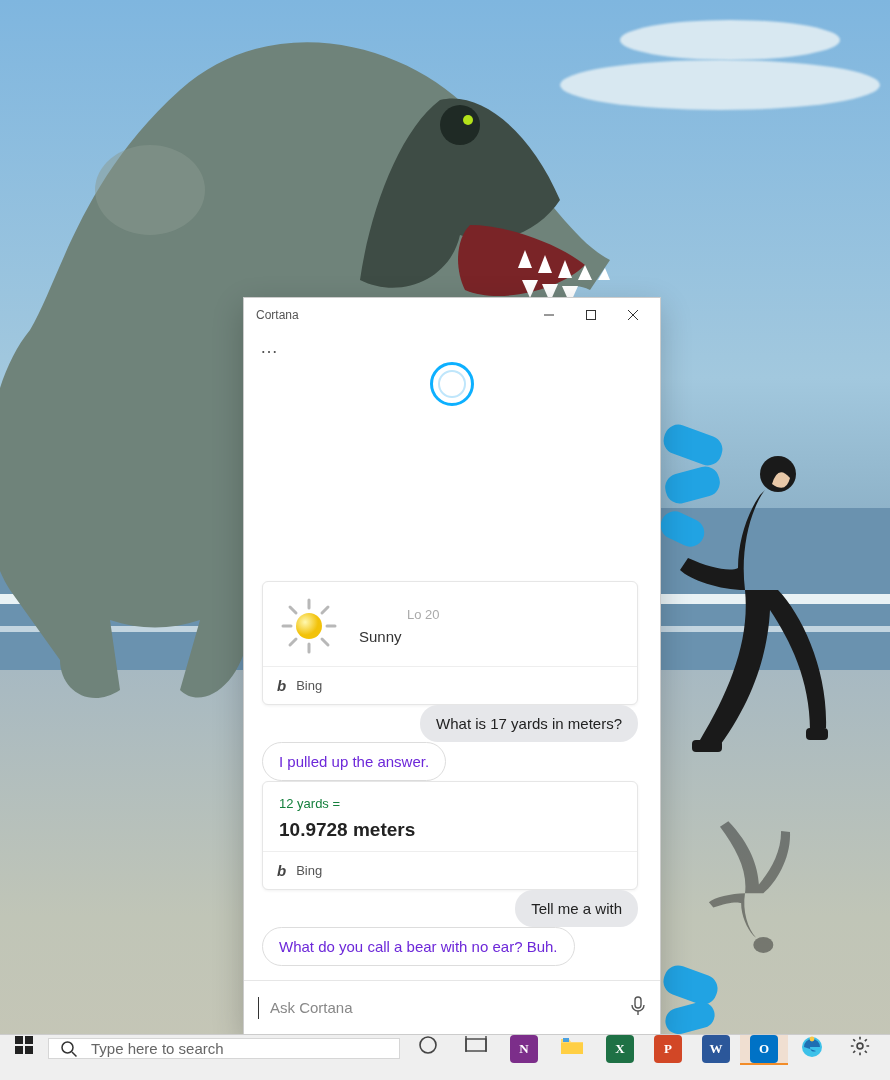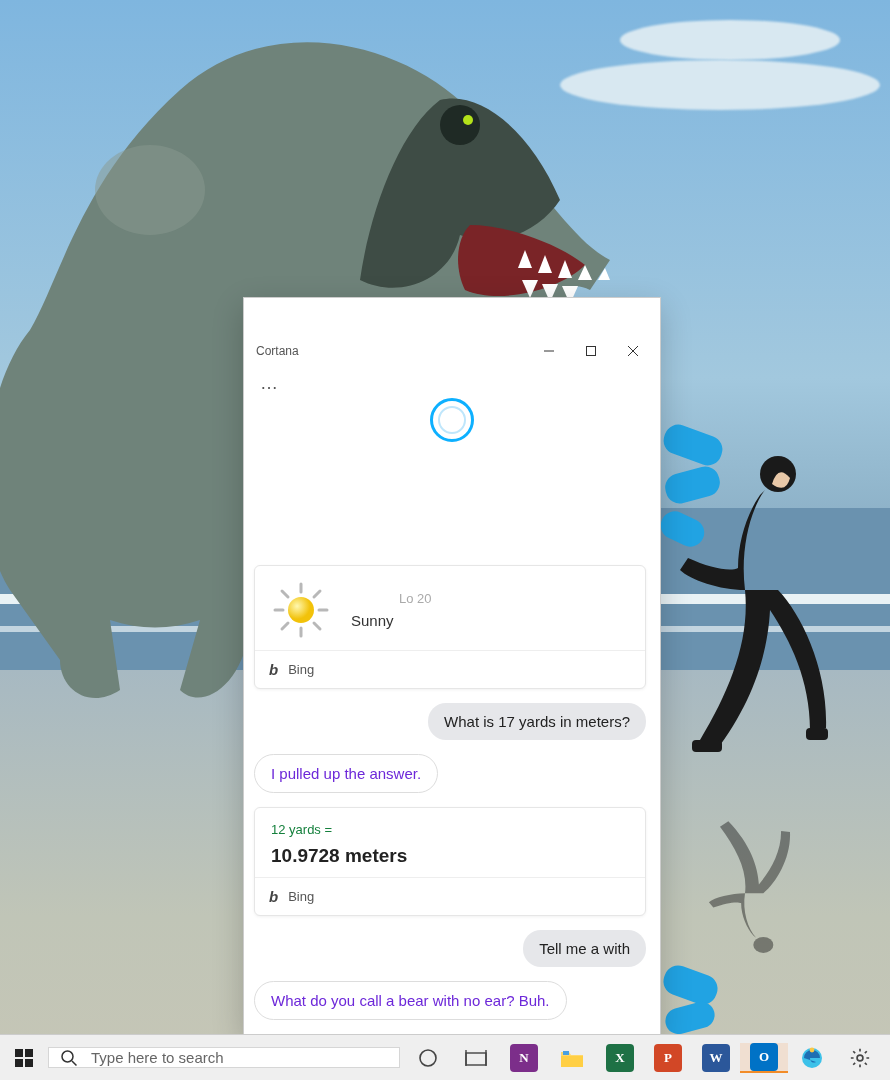--- a/index.html
+++ b/index.html
@@ -30,31 +30,31 @@
   .dino{position:absolute;left:-30px;top:-30px;width:670px;height:780px;}
   .dino svg{width:100%;height:100%;}
   .runner{position:absolute;right:60px;top:440px;width:170px;height:360px;}
   .runner svg{width:100%;height:100%;}
   .reflection{position:absolute;right:60px;top:780px;width:170px;height:200px;transform:scaleY(-.8);opacity:.45;}
   .reflection svg{width:100%;height:100%;}
   .blob{position:absolute;background:#21a3e3;border-radius:8px;}
 
   
   .window{position:absolute;left:243px;top:297px;width:418px;height:738px;background:var(--win-bg);border:1px solid #cccccc;display:flex;flex-direction:column;box-shadow:0 10px 30px rgba(0,0,0,.2);}
-  .titlebar{display:flex;align-items:center;height:34px;padding:0 6px 0 12px;font-size:12px;color:#555;margin-top:36px;}
+  .titlebar{display:flex;align-items:center;height:34px;padding:0 6px 0 12px;font-size:12px;color:#555;}
   .titlebar .title{flex:1;}
   .win-btn{width:42px;height:30px;display:flex;align-items:center;justify-content:center;color:#333;}
   .win-btn svg{width:10px;height:10px;}
   .menu-dots{padding:6px 16px 0;font-size:18px;letter-spacing:2px;color:#555;line-height:1;}
 
   .cortana-ring{align-self:center;margin-top:6px;width:44px;height:44px;border-radius:50%;border:3px solid var(--ring);position:relative;}
   .cortana-ring::after{content:"";position:absolute;inset:5px;border-radius:50%;border:2px solid #bfe6fb;}
 
   .scroll{flex:1;overflow:hidden;position:relative;}
-  .content{position:absolute;left:0;right:4px;bottom:0;padding:4px 10px 14px;display:flex;flex-direction:column;gap:14px;}
+  .content{position:absolute;left:0;right:4px;bottom:0;padding:4px 18px 14px;display:flex;flex-direction:column;}
 
   .card{background:#fff;border:1px solid #e6e6e6;border-radius:6px;box-shadow:0 1px 3px rgba(0,0,0,.06);padding:0;}
   .card-body{padding:14px 16px 10px;}
   .card-footer{border-top:1px solid #eee;padding:10px 14px;display:flex;align-items:center;gap:10px;color:#555;font-size:13px;}
   .bing-b{font-weight:bold;font-style:italic;font-size:15px;color:#444;}
 
   .weather-row{display:flex;align-items:center;gap:20px;}
   .sun{width:60px;height:60px;position:relative;}
   .sun svg{width:100%;height:100%;}
   .weather-txt{display:flex;flex-direction:column;gap:6px;}
@@ -66,21 +66,21 @@
   .conv-label{font-size:13px;color:#15803d;}
   .conv-result{font-size:19px;font-weight:600;color:#222;margin-top:8px;}
 
   .input-row{border-top:1px solid #e6e6e6;height:54px;display:flex;align-items:center;padding:0 14px;gap:10px;}
   .input-row input{flex:1;border:none;outline:none;font-size:15px;color:#333;}
   .input-row input::placeholder{color:#888;}
   .cursor{width:1px;height:22px;background:#333;margin-right:-1px;}
   .mic svg{width:16px;height:20px;color:#555;}
 
   
-  .taskbar{position:absolute;left:0;right:0;bottom:0;height:46px;background:var(--taskbar);border-top:1px solid #ccc;display:flex;align-items:center;}
+  .taskbar{position:absolute;left:0;right:0;bottom:0;height:46px;background:var(--taskbar);border-top:1px solid #ccc;display:flex;align-items:flex-start;}
   .tb-btn{width:48px;display:flex;align-items:center;justify-content:center;}
   .tb-btn svg{width:20px;height:20px;}
   .searchbox{flex:0 0 352px;display:flex;align-items:center;background:#fff;border:1px solid #d6d6d6;margin:3px 4px 3px 0;}
   .searchbox .mag{width:40px;display:flex;align-items:center;justify-content:center;}
   .searchbox input{border:none;outline:none;flex:1;font-size:15px;color:#333;background:transparent;}
   .searchbox input::placeholder{color:#666;}
   .appicon{width:48px;display:flex;align-items:center;justify-content:center;position:relative;}
   .appicon.active{background:#f6a25a33;border-bottom:2px solid #f28c28;}
   .badge{width:28px;height:28px;border-radius:4px;display:flex;align-items:center;justify-content:center;color:#fff;font-size:13px;font-weight:600;font-family:"Segoe UI";}
   .gear svg{width:22px;height:22px;color:#444;}
@@ -223,20 +223,31 @@
       </div>
 
       <div class="bubble-user">Tell me a with</div>
 
       <div class="bubble-ctn">What do you call a bear with no ear? Buh.</div>
 
     </div>
 
   </div>
 
+  <div class="input-row">
+    <span class="cursor"></span>
+    <input type="text" placeholder="Ask Cortana" style="">
+    <span class="mic">
+      <svg viewBox="0 0 16 20">
+          <rect x="5" y="1" width="6" height="11" rx="3" fill="none" stroke="#555" stroke-width="1.4"></rect>
+          <path d="M2 9 a6 6 0 0 0 12 0" fill="none" stroke="#555" stroke-width="1.4"></path>
+          <line x1="8" y1="15" x2="8" y2="19" stroke="#555" stroke-width="1.4"></line>
+        </svg>
+    </span>
+  </div>
 </div>
 
 <div class="taskbar">
   <div class="tb-btn">
     <svg viewBox="0 0 20 20" fill="#222">
       <rect x="1" y="1" width="8" height="8"></rect>
         <rect x="11" y="1" width="8" height="8"></rect>
       <rect x="1" y="11" width="8" height="8"></rect>
         <rect x="11" y="11" width="8" height="8"></rect>
     </svg>

